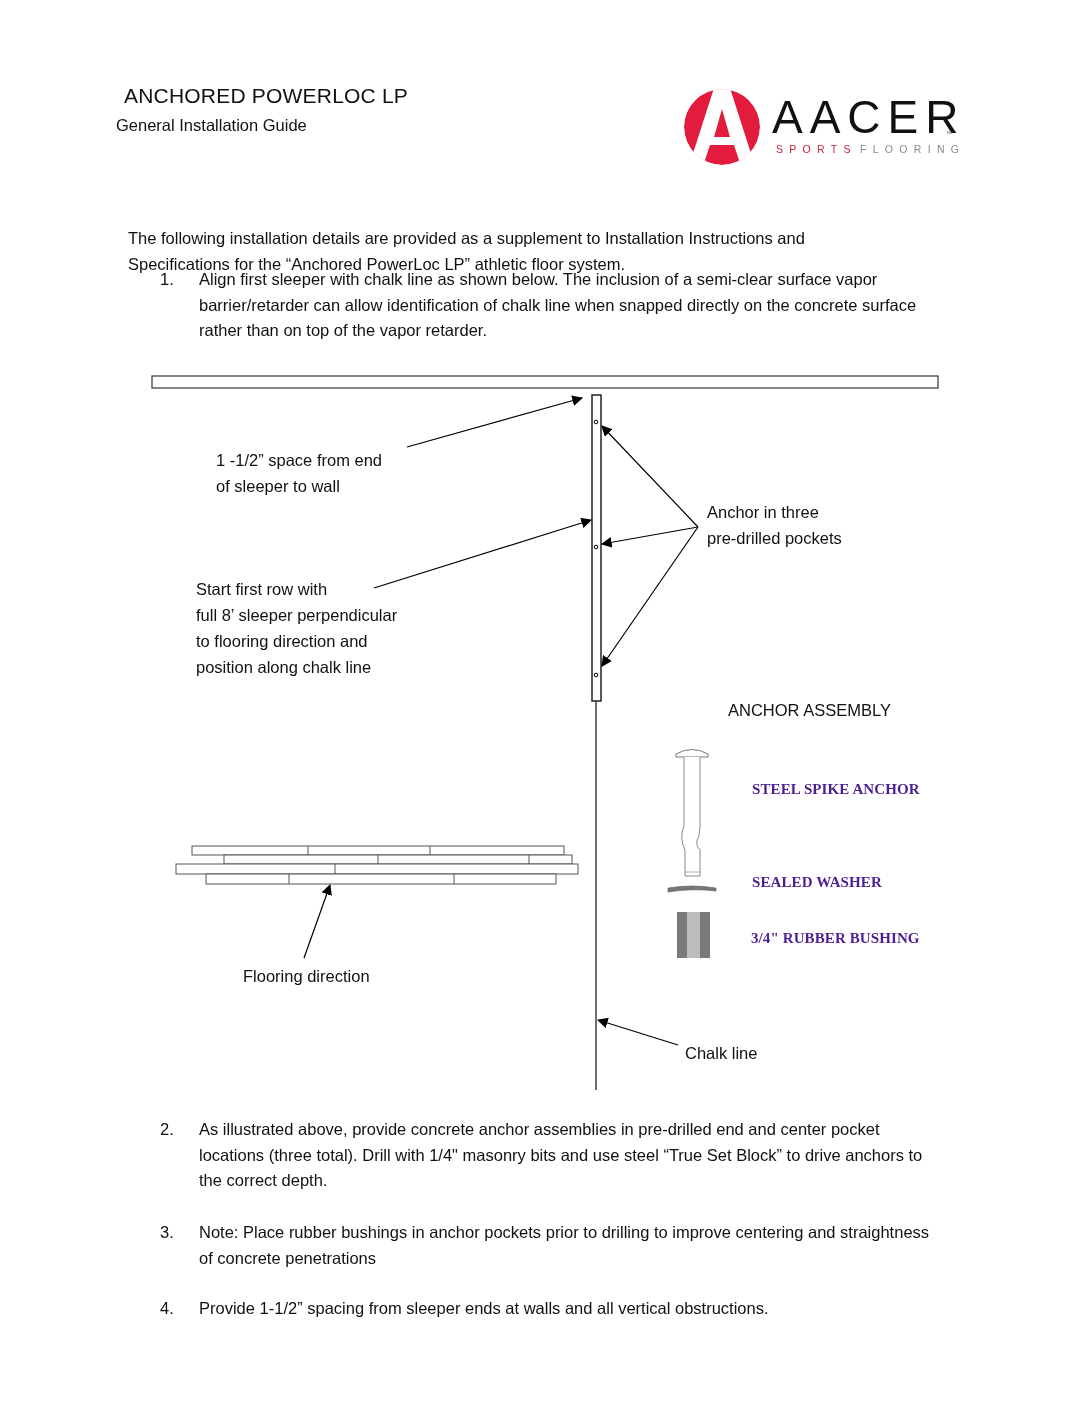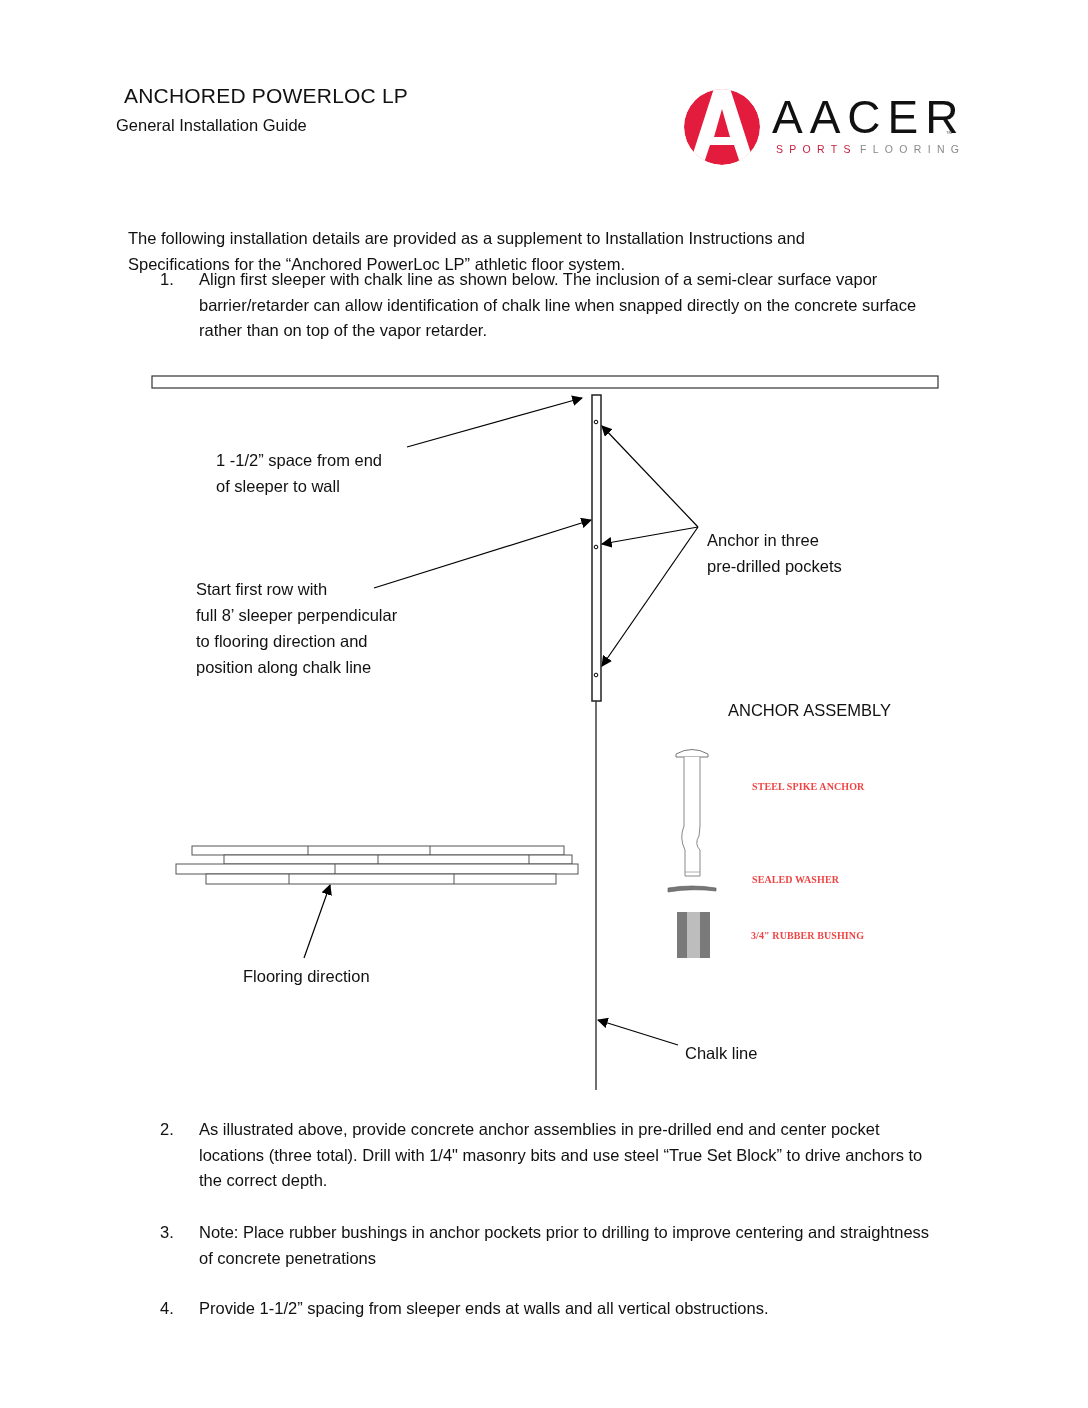--- a/index.html
+++ b/index.html
@@ -7,21 +7,21 @@
          font-family: "Liberation Sans", sans-serif; color: #111; }
   .abs { position: absolute; }
   .title { left: 124px; top: 84px; font-size: 21px; letter-spacing: 0.2px; }
   .subtitle { left: 116px; top: 116px; font-size: 16.5px; }
   .para { font-size: 16.5px; line-height: 25.5px; }
   .intro { left: 128px; top: 190px; width: 760px; margin-top: 36px; }
   .list-item { left: 160px; width: 780px; display: flex; }
   .list-item .num { width: 32px; flex: 0 0 32px; }
   .list-item .txt { flex: 1; margin-left: 7px; }
   .callout { font-size: 16.5px; line-height: 26px; }
-  .serif-label { font-family: "Liberation Serif", serif; font-weight: bold; font-size: 10px; color: #ef4444; letter-spacing: 0.1px; }
+  .serif-label { font-family: "Liberation Serif", serif; font-weight: bold; font-size: 15px; color: #4c1d95; letter-spacing: 0.1px; }
   svg text { font-family: "Liberation Sans", sans-serif; }
 </style>
 </head>
 <body>
 
 <div class="abs title">ANCHORED POWERLOC LP</div>
 <div class="abs subtitle">General Installation Guide</div>
 
 <div class="abs" style="left:684px; top:87px; width:280px; height:82px;">
   <svg width="280" height="82" viewBox="0 0 280 82">
@@ -99,21 +99,21 @@
     <rect x="687" y="912" width="13" height="46" fill="#bdbdbd"></rect>
     <rect x="700" y="912" width="10" height="46" fill="#7a7a7a"></rect>
   </g>
 </svg>
 
 <div class="abs callout" style="left:216px; top:447px;">
   <div>1 -1/2” space from end</div>
   <div>of sleeper to wall</div>
 </div>
 
-<div class="abs callout" style="left:707px; top:527px;">
+<div class="abs callout" style="left:707px; top:499px;">
   <div>Anchor in three</div>
   <div>pre-drilled pockets</div>
 </div>
 
 <div class="abs callout" style="left:196px; top:576px;">
   <div>Start first row with</div>
   <div>full 8’ sleeper perpendicular</div>
   <div>to flooring direction and</div>
   <div>position along chalk line</div>
 </div>

